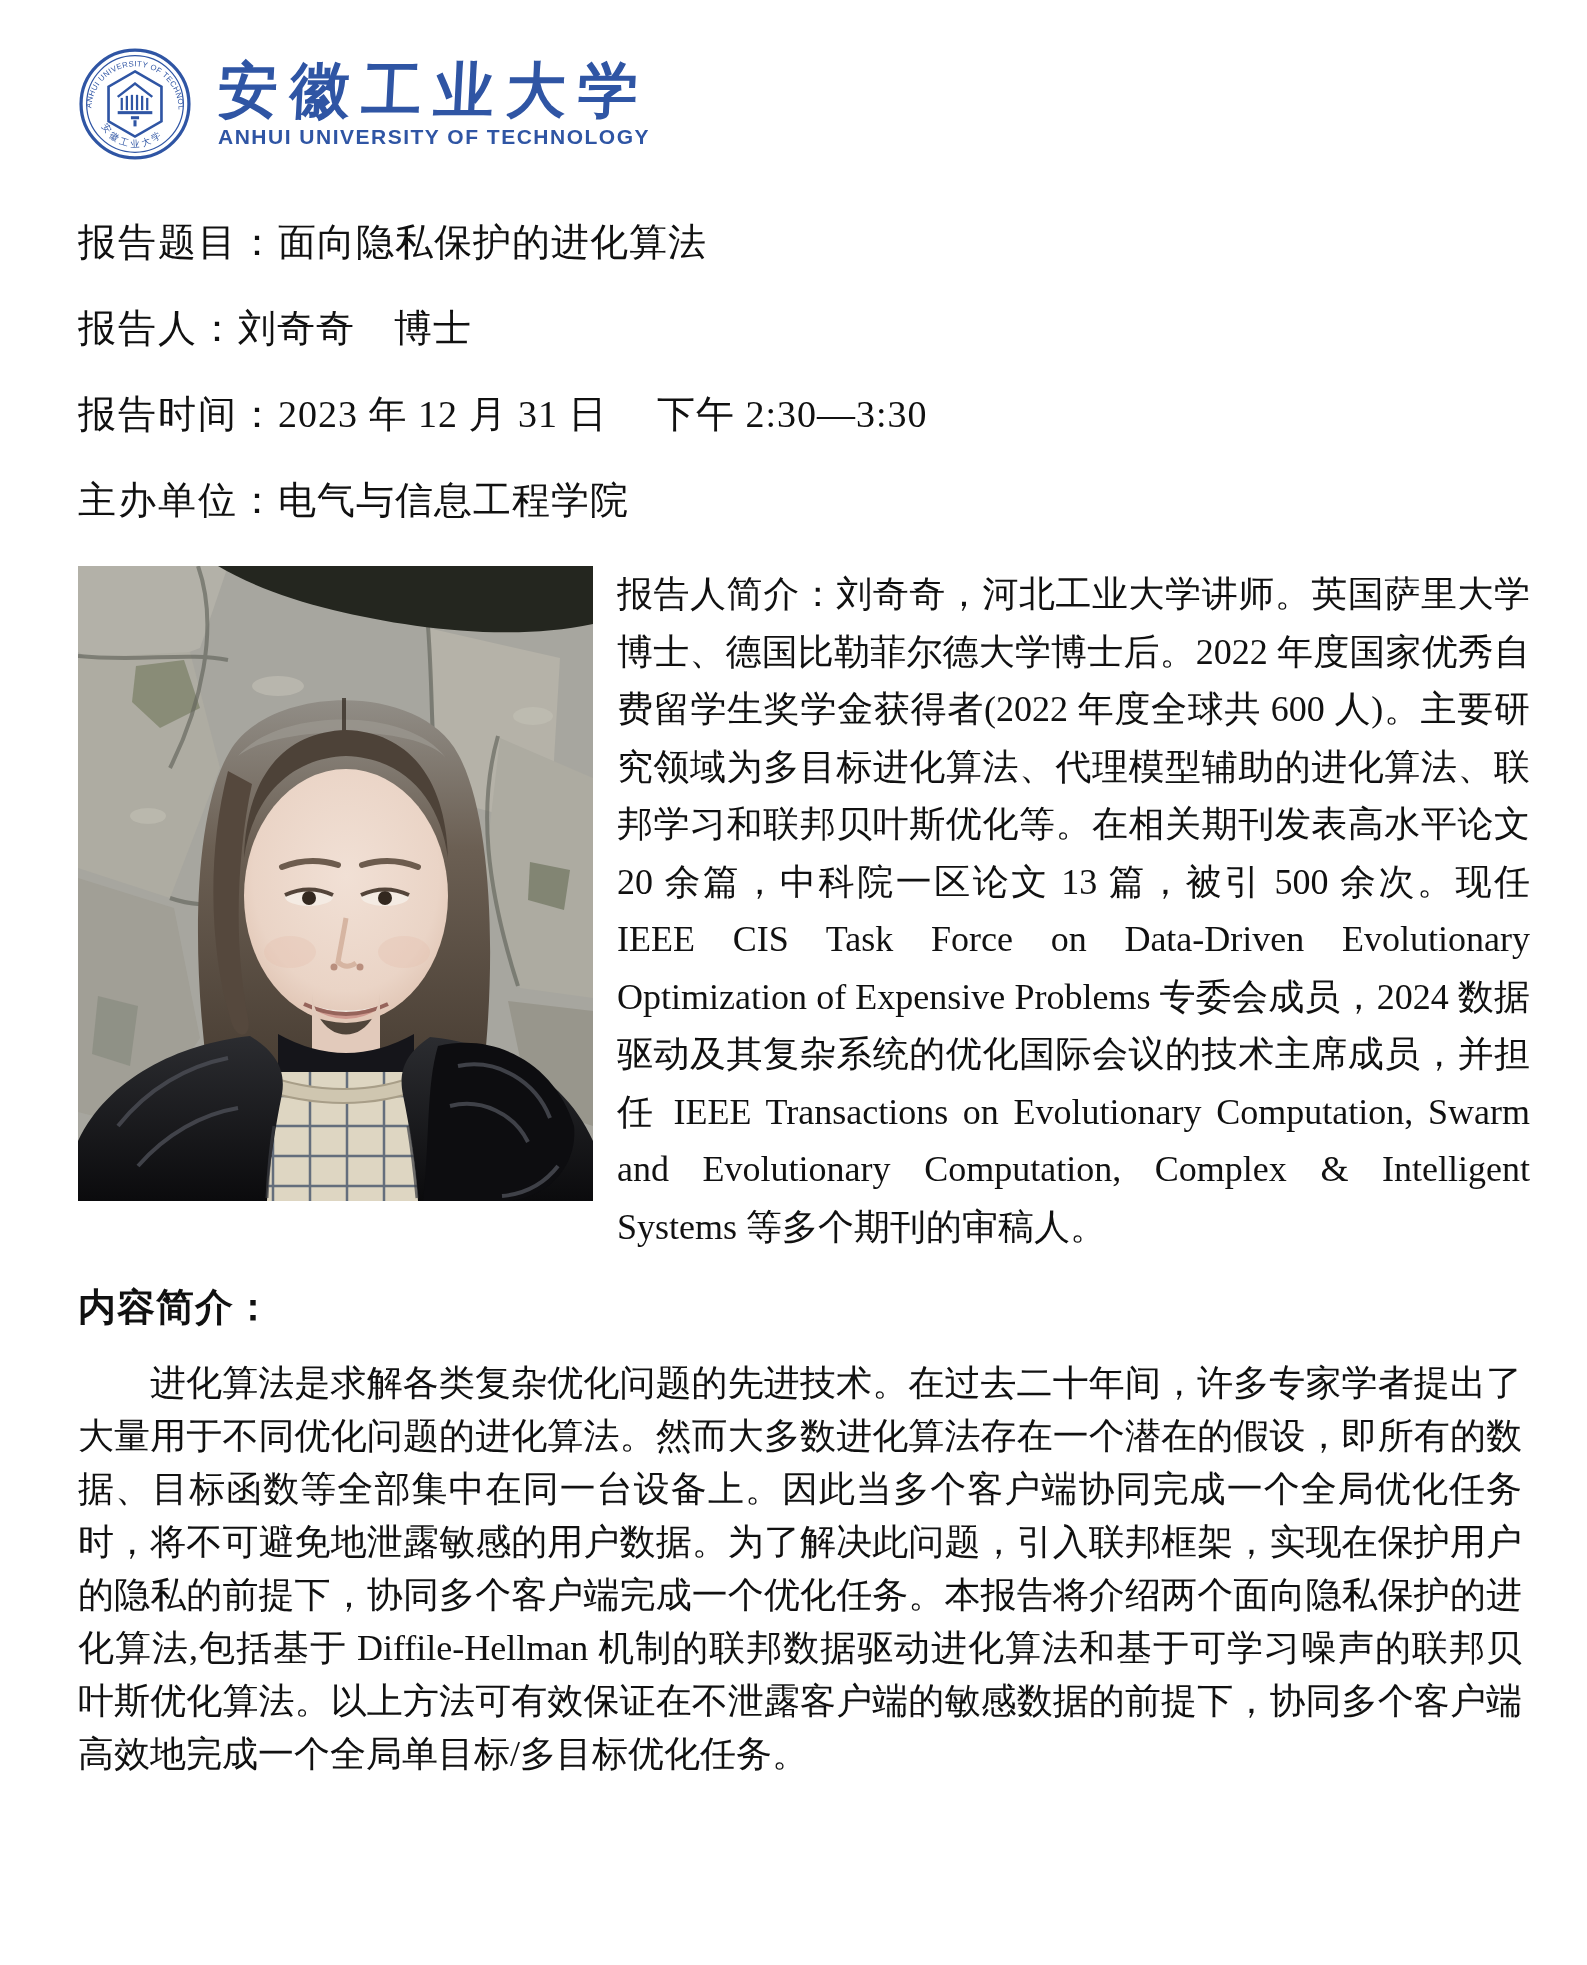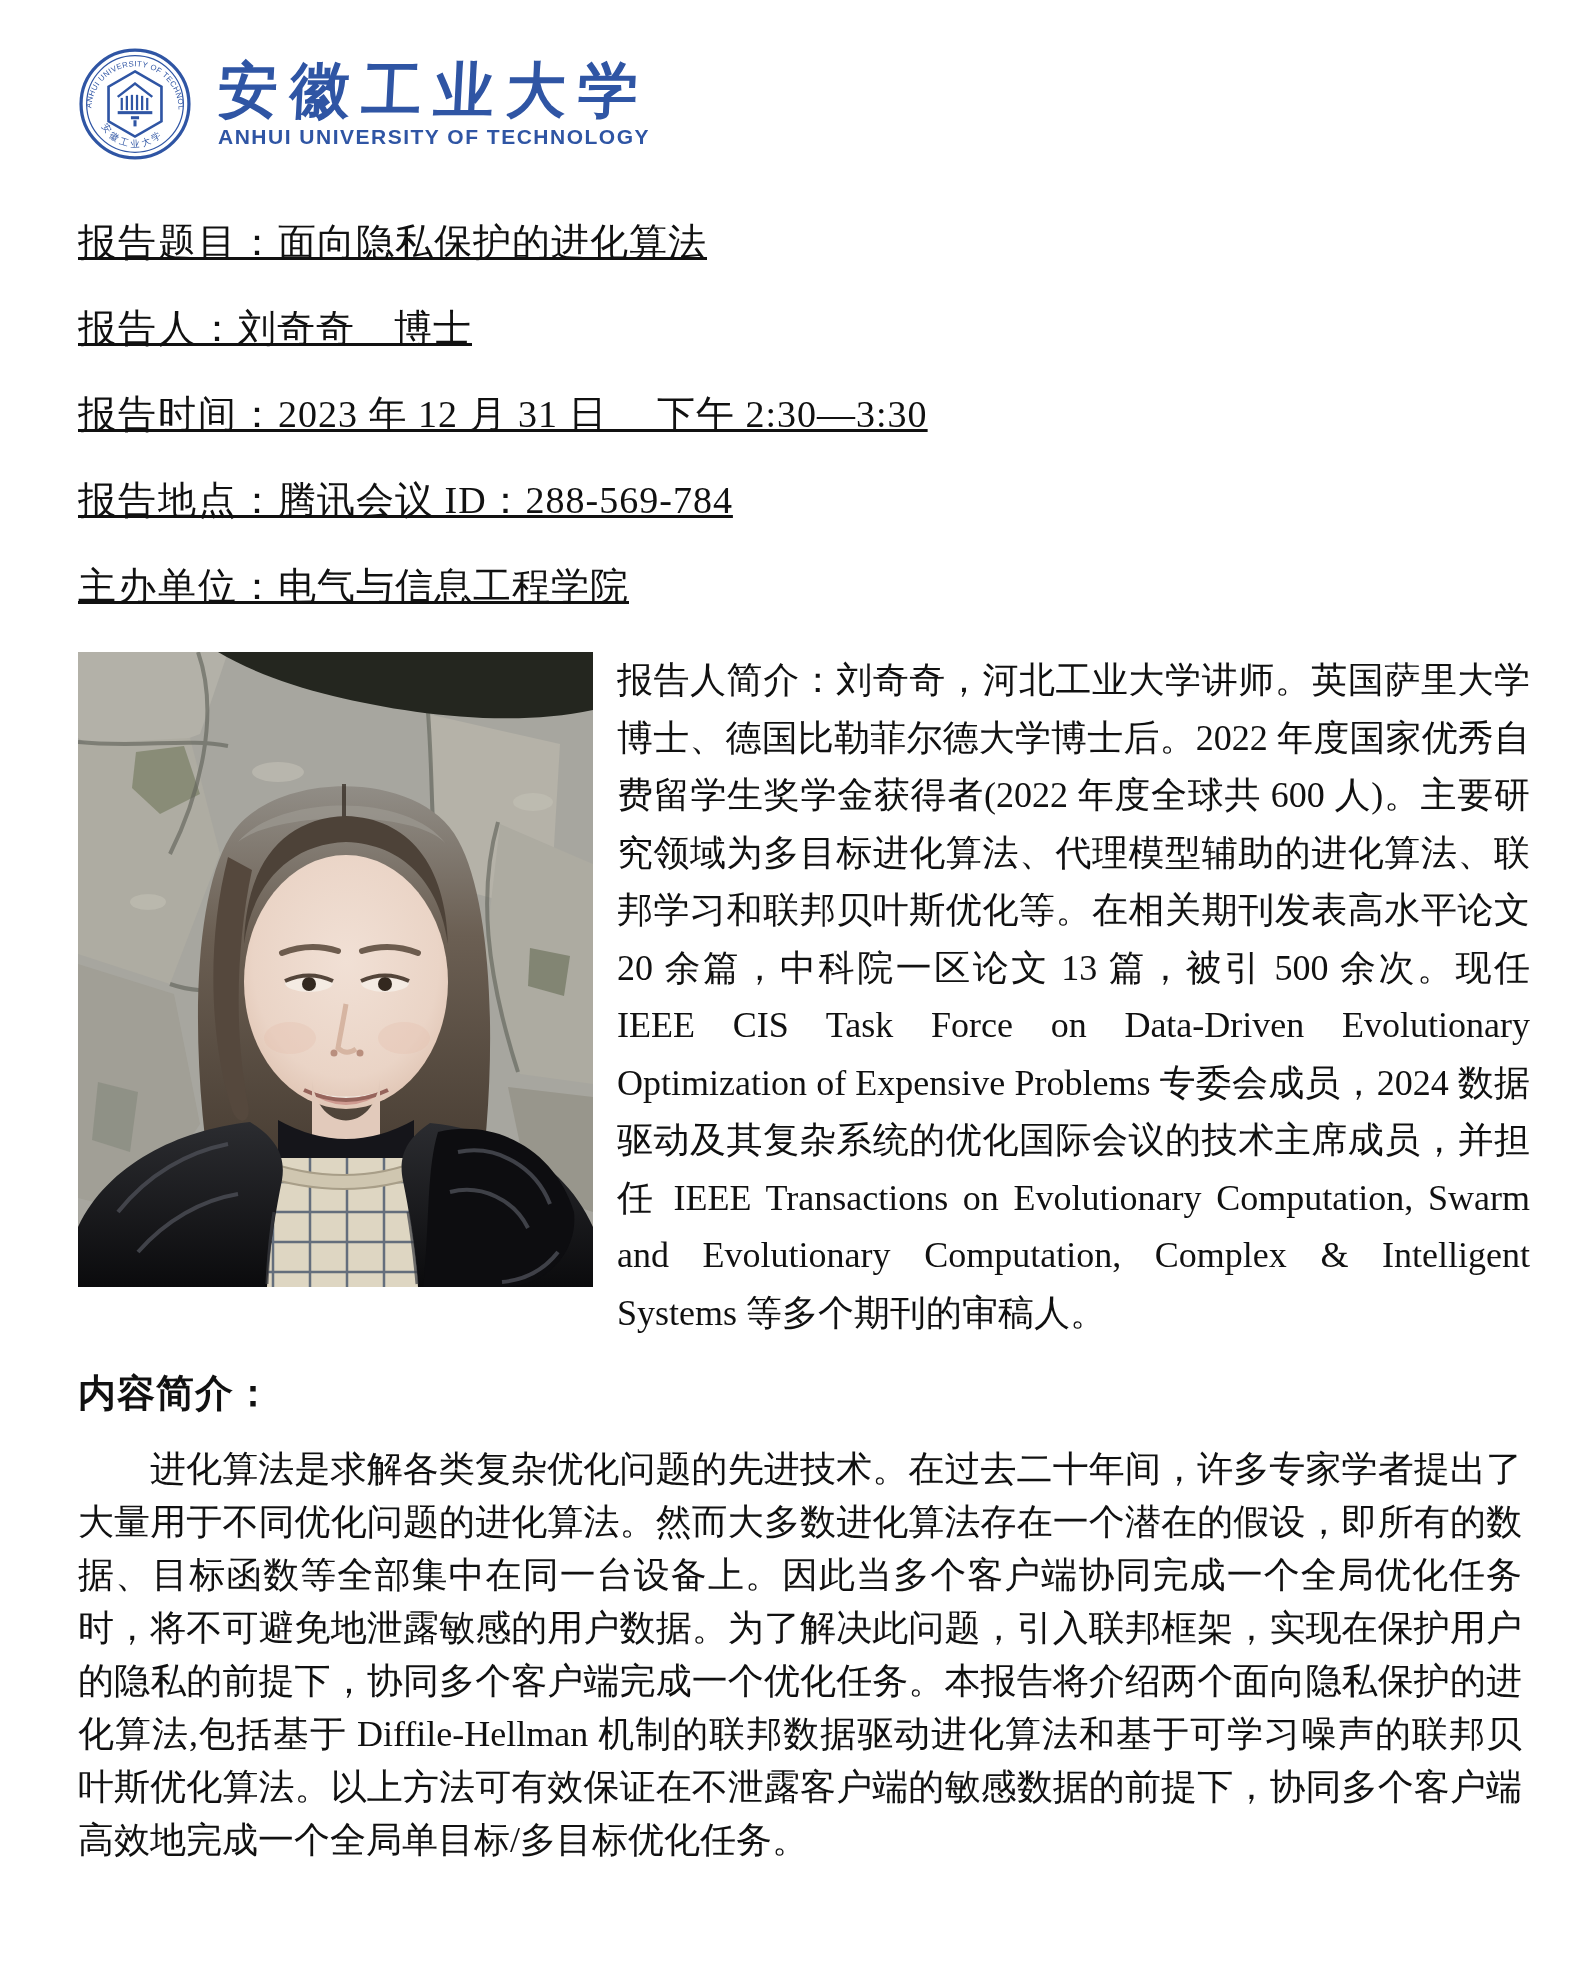--- a/index.html
+++ b/index.html
@@ -16,21 +16,21 @@
     font-size:60px;font-weight:bold;color:#2f55a4;letter-spacing:12px;
     font-family:"DejaVu Serif","Liberation Serif",serif;line-height:1.05;
     transform:skewX(-3deg);
   }
   .logo-en{
     font-size:21px;font-weight:bold;color:#2f55a4;letter-spacing:1.5px;
     font-family:"Liberation Sans","DejaVu Sans",sans-serif;margin-top:3px;
   }
   
   .info{margin-top:58px;}
-  .info-line{font-size:38px;line-height:40px;margin-bottom:46px;letter-spacing:1px;text-decoration:underline;}
+  .info-line{font-size:38px;line-height:40px;margin-bottom:46px;letter-spacing:1px;}
   .info-line .lbl{letter-spacing:2px;}
   
   .bio-row{display:flex;gap:24px;margin-top:24px;}
   .photo{width:515px;height:635px;flex:none;}
   .photo svg{width:100%;height:100%;display:block;}
   .bio{flex:1;margin:0;font-size:36px;line-height:57.5px;text-align:justify;}
   
   .abstract-heading{font-size:38px;margin:26px 0 0 0;letter-spacing:1px;font-weight:bold;}
   .abstract{font-size:36px;line-height:53px;text-align:justify;text-indent:2em;margin:24px 8px 0 0;}
 </style>
@@ -79,23 +79,20 @@
     <div class="info-line">
       <span class="lbl">报告题目：</span><span class="val">面向隐私保护的进化算法</span>
     </div>
     <div class="info-line">
       <span class="lbl">报告人：</span><span class="val">刘奇奇　博士</span>
     </div>
     <div class="info-line">
       <span class="lbl">报告时间：</span><span class="val">2023 年 12 月 31 日　 下午 2:30—3:30</span>
     </div>
     <div class="info-line">
-      <span class="lbl">报告地点：</span><span class="val">腾讯会议 ID：288-569-784</span>
-    </div>
-    <div class="info-line">
       <span class="lbl">主办单位：</span><span class="val">电气与信息工程学院</span>
     </div>
   </section>
 
   <section class="bio-row">
     <div class="photo">
       <svg viewBox="0 0 515 635" preserveAspectRatio="none">
         <defs>
           <radialGradient id="skin" cx="50%" cy="42%" r="65%">
             <stop offset="0%" stop-color="#f1e0d5"></stop>

